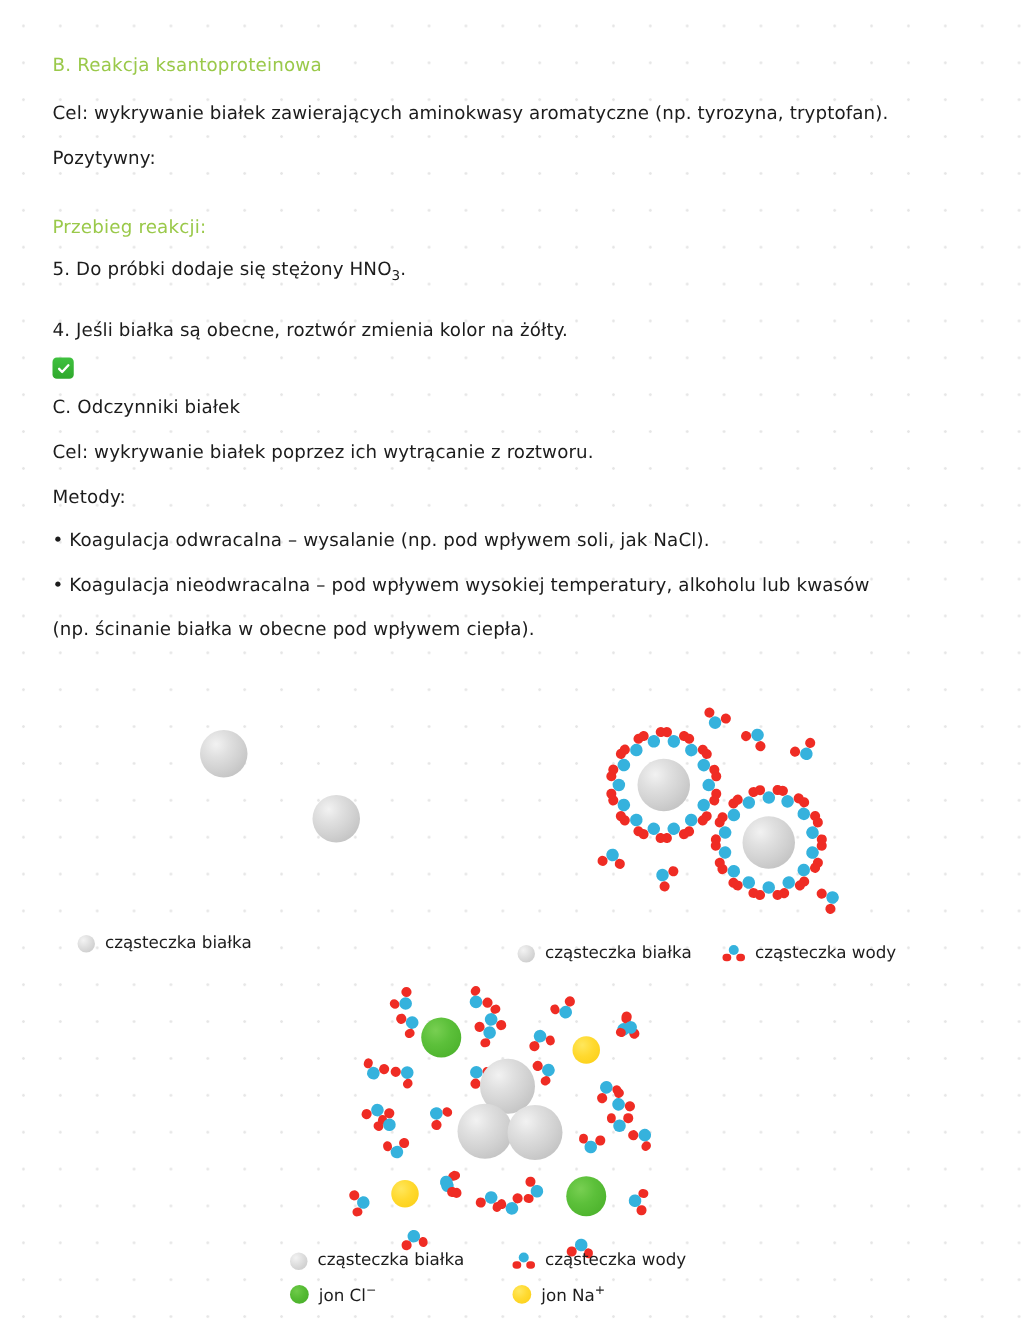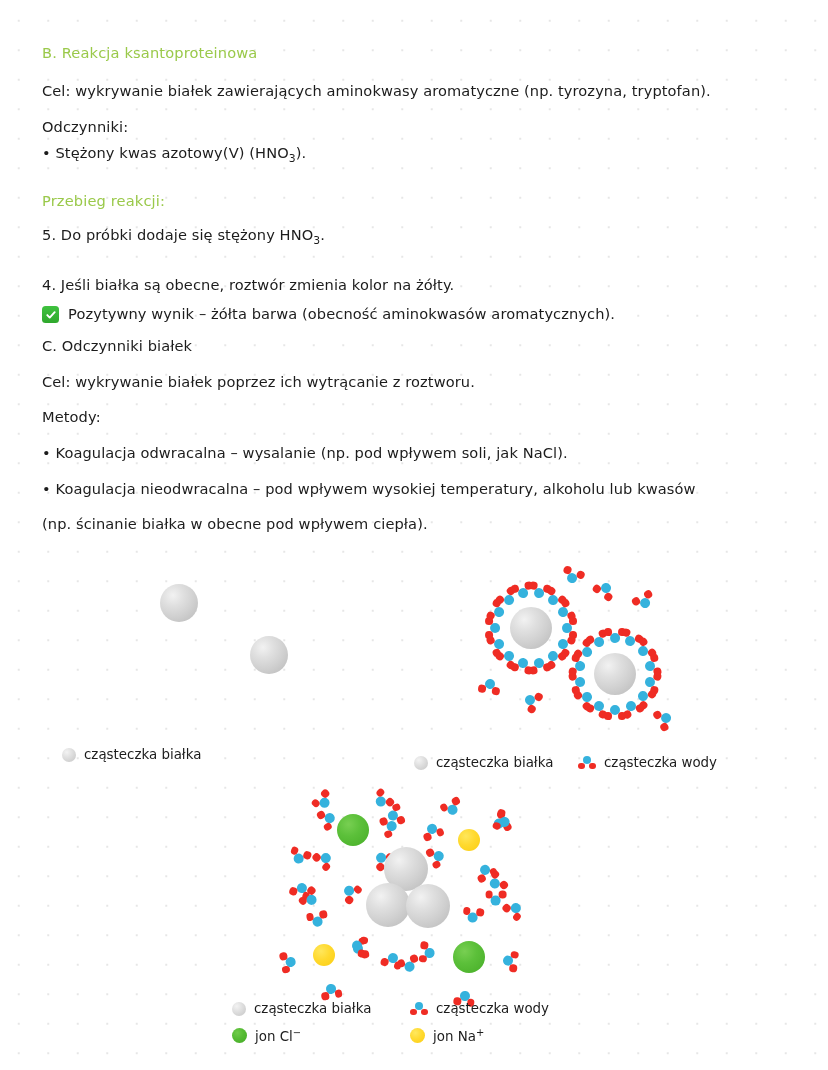--- a/index.html
+++ b/index.html
@@ -139,37 +139,35 @@
   }
 </style>
 </head>
 <body>
 
 <div class="notes">
   <div class="heading">B. Reakcja ksantoproteinowa</div>
   <div class="sp-23"></div>
   <div class="line">Cel: wykrywanie białek zawierających aminokwasy aromatyczne (np. tyrozyna, tryptofan).</div>
   <div class="sp-21"></div>
-  <div class="line">Odczynniki:</div>
+  <div class="line">Pozytywny:</div>
   <div class="sp-12"></div>
-  <div class="line"><span>• Stężony kwas azotowy(V) (HNO</span><sub>3</sub><span>).</span></div>
   <div class="sp-27"></div>
   <div class="heading">Przebieg reakcji:</div>
   <div class="sp-19"></div>
   <div class="line"><span>5. Do próbki dodaje się stężony HNO</span><sub>3</sub><span>.</span></div>
   <div class="sp-31"></div>
   <div class="line">4. Jeśli białka są obecne, roztwór zmienia kolor na żółty.</div>
   <div class="sp-14"></div>
   <div class="check-line">
     <span class="check-box">
       <svg width="12" height="12" viewBox="0 0 12 12" aria-hidden="true">
         <path d="M2.3 6.1 L4.7 8.6 L9.7 3.2" fill="none" stroke="#ffffff" stroke-width="1.9" stroke-linecap="round" stroke-linejoin="round"></path>
       </svg>
     </span>
-    <span class="line">Pozytywny wynik – żółta barwa (obecność aminokwasów aromatycznych).</span>
   </div>
   <div class="sp-16"></div>
   <div class="line">C. Odczynniki białek</div>
   <div class="sp-21"></div>
   <div class="line">Cel: wykrywanie białek poprzez ich wytrącanie z roztworu.</div>
   <div class="sp-21"></div>
   <div class="line">Metody:</div>
   <div class="sp-21"></div>
   <div class="line">• Koagulacja odwracalna – wysalanie (np. pod wpływem soli, jak NaCl).</div>
   <div class="sp-21"></div>

